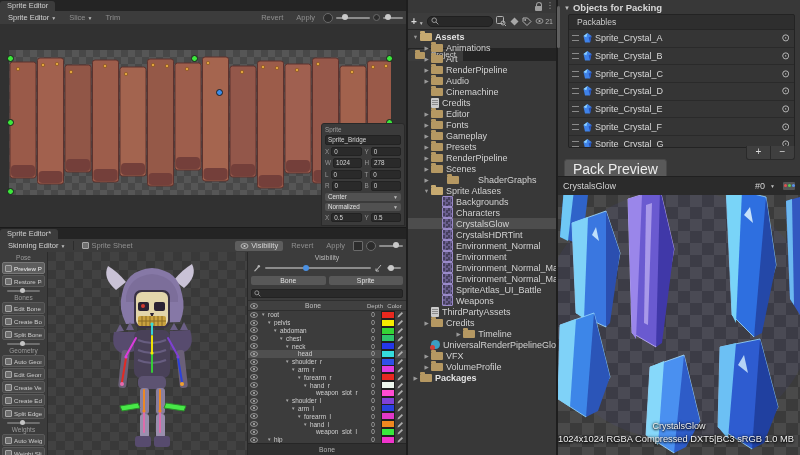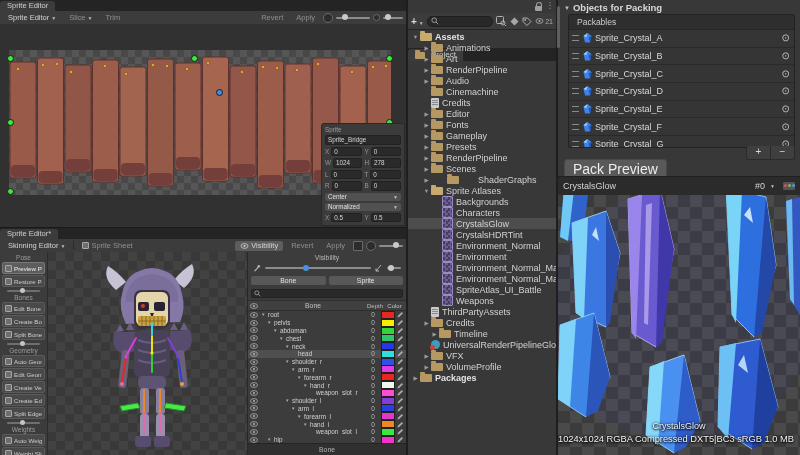--- a/index.html
+++ b/index.html
@@ -980,21 +980,21 @@
       <div class="prow" style="padding-left: 14px;">
         <span class="p-arrow"></span>
         <span class="icon-doc"></span>
         <span class="p-label nw">ThirdPartyAssets</span>
       </div>
       <div class="prow" style="padding-left: 14px;">
         <span class="p-arrow">▶</span>
         <span class="icon-folder"></span>
         <span class="p-label nw">Credits</span>
       </div>
-      <div class="prow" style="padding-left: 22px;">
+      <div class="prow" style="padding-left: 2px; justify-content: center;">
         <span class="p-arrow">▶</span>
         <span class="icon-folder"></span>
         <span class="p-label nw">Timeline</span>
       </div>
       <div class="prow" style="padding-left: 14px;">
         <span class="p-arrow"></span>
         <span class="icon-gear"></span>
         <span class="p-label nw">UniversalRenderPipelineGlob</span>
       </div>
       <div class="prow" style="padding-left: 14px;">

